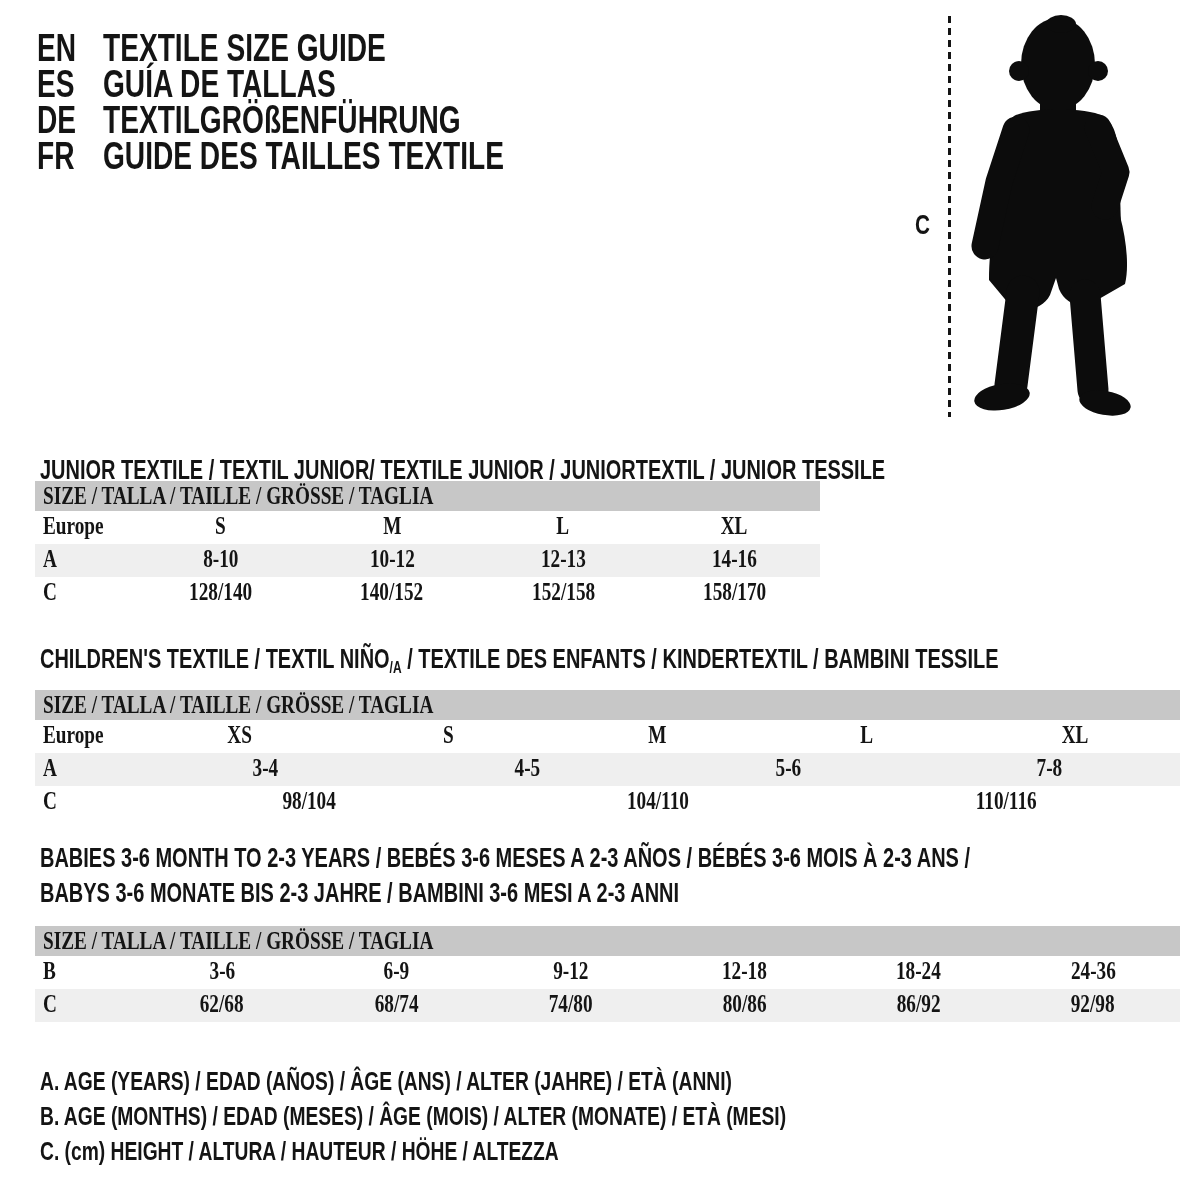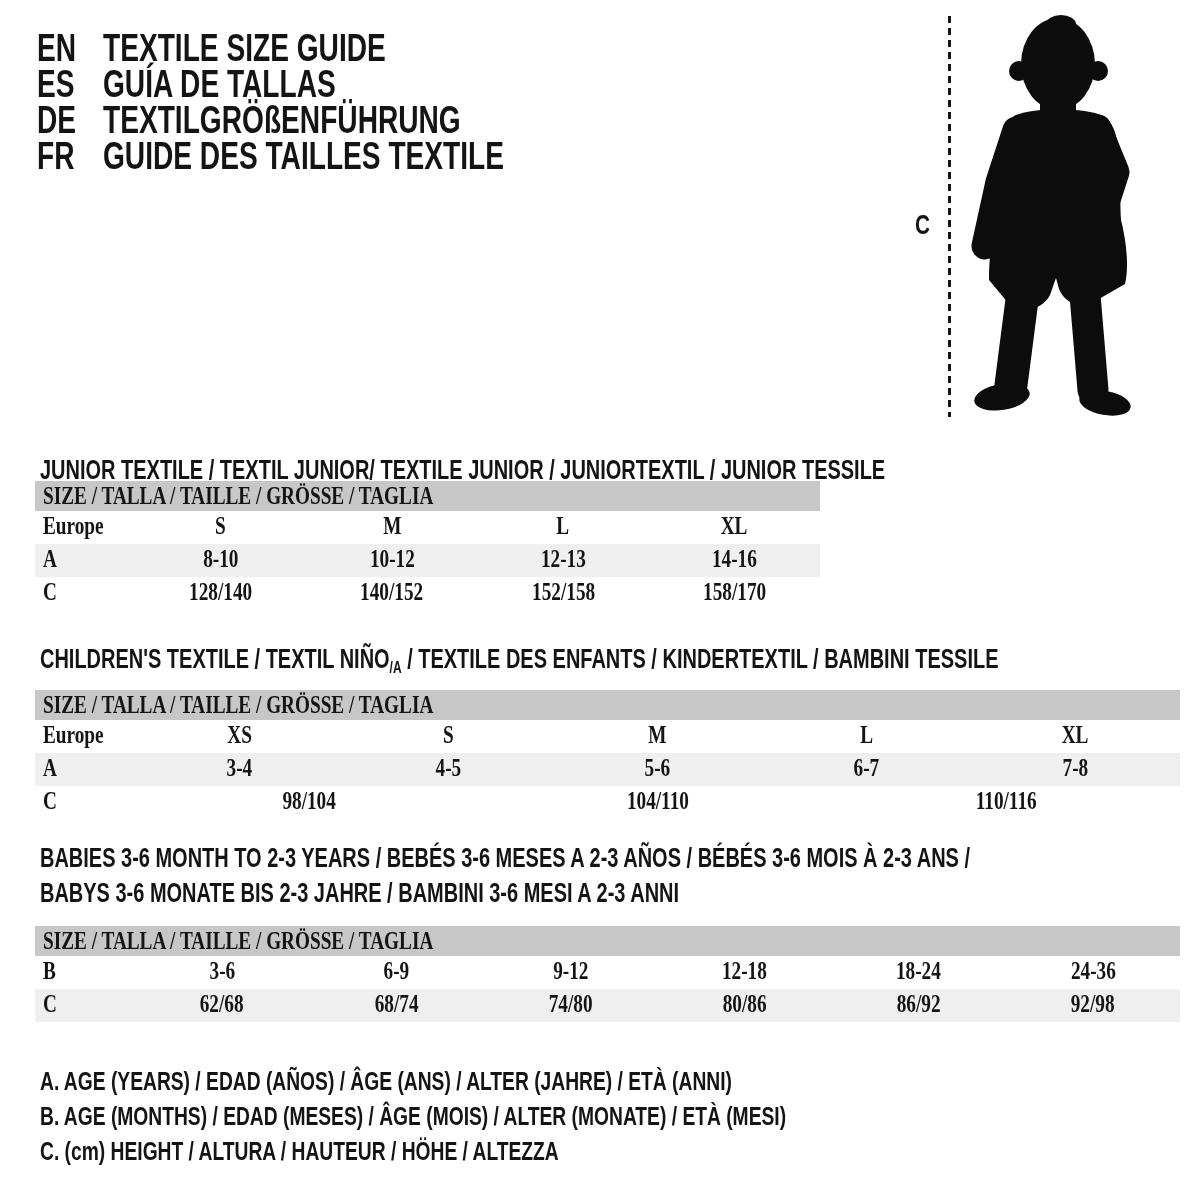--- a/index.html
+++ b/index.html
@@ -151,21 +151,20 @@
       <span class="tcell"><span class="cc">S</span></span>
       <span class="tcell"><span class="cc">M</span></span>
       <span class="tcell"><span class="cc">L</span></span>
       <span class="tcell"><span class="cc">XL</span></span>
     </div>
     <div class="trow alt">
       <span class="tlabel"><span class="cl">A</span></span>
       <span class="tcell"><span class="cc">3-4</span></span>
       <span class="tcell"><span class="cc">4-5</span></span>
       <span class="tcell"><span class="cc">5-6</span></span>
-      <span class="tcell"><span class="cc">6-7</span></span>
       <span class="tcell"><span class="cc">7-8</span></span>
     </div>
     <div class="trow">
       <span class="tlabel"><span class="cl">C</span></span>
       <span class="tcell"><span class="cc">98/104</span></span>
       <span class="tcell"><span class="cc">104/110</span></span>
       <span class="tcell"><span class="cc">110/116</span></span>
     </div>
   </div>
 

